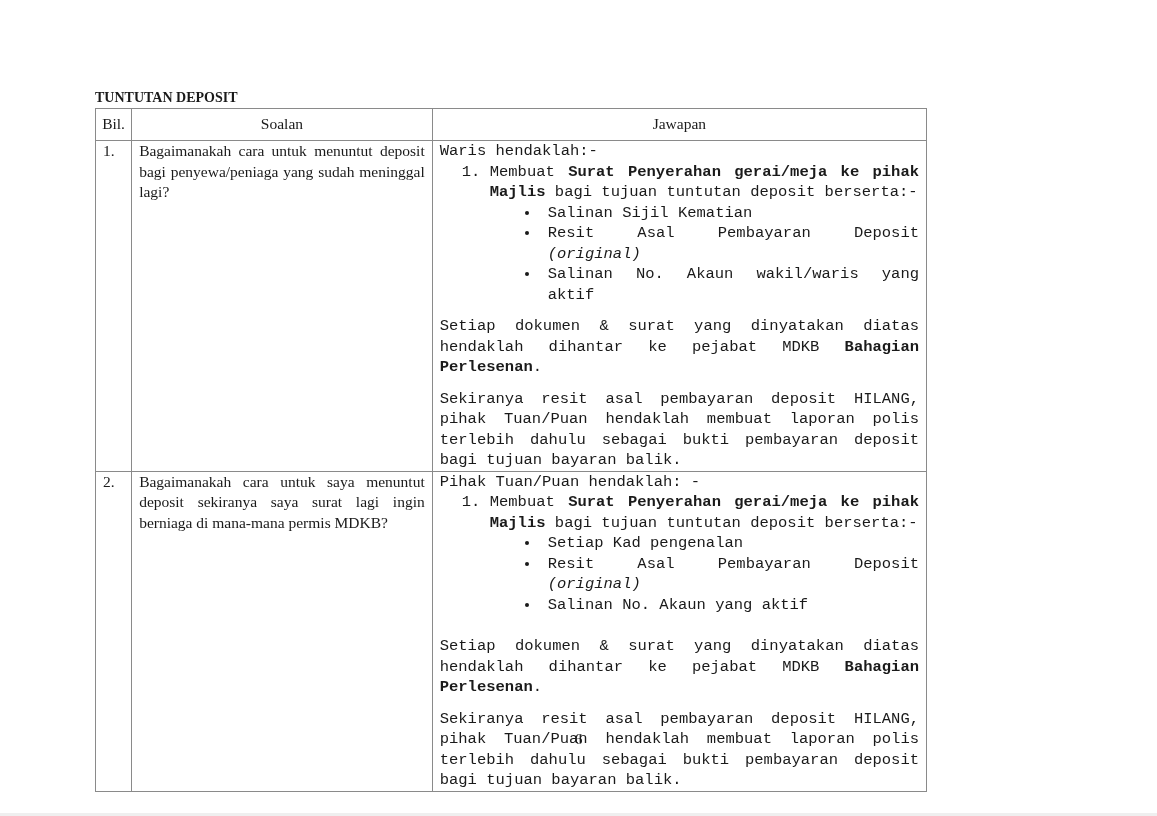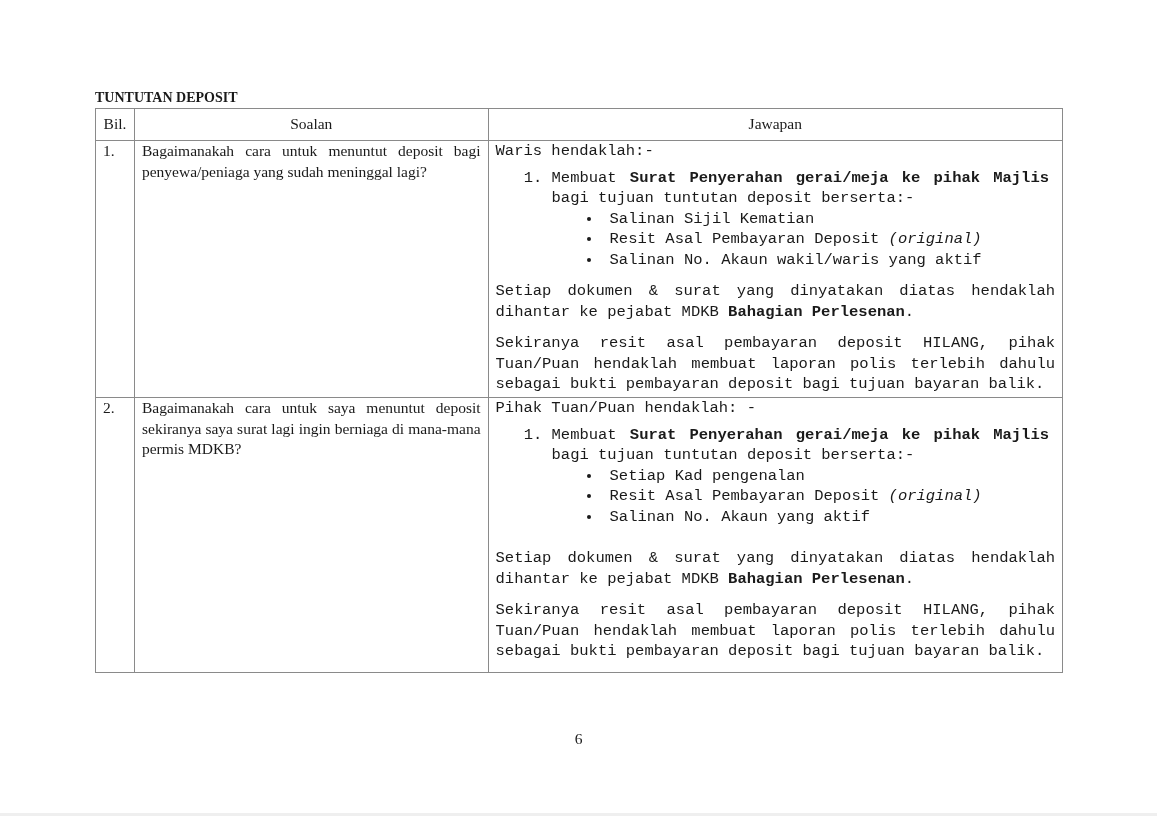--- a/index.html
+++ b/index.html
@@ -7,35 +7,35 @@
       width: 1157px; height: 816px; background: #ffffff; position: relative; overflow: hidden;
       font-family: "Liberation Serif", serif; color: #1a1a1a;
     }
     .page-bottom {
       position: absolute; left: 0; top: 813px; width: 1157px; height: 3px; background: #efefef;
     }
     .doc-title {
       position: absolute; left: 95px; top: 90px; font-weight: bold; font-size: 14px; letter-spacing: 0;
     }
     table.faq {
-      position: absolute; left: 95px; top: 108px; width: 968px;
+      position: absolute; left: 95px; top: 108px; width: 832px;
       border-collapse: collapse; font-size: 15.5px; line-height: 20.5px;
     }
     table.faq td, table.faq th {
       border: 1.5px solid #8a8a8a; vertical-align: top; padding: 0 7px;
     }
     table.faq th { font-weight: normal; text-align: center; height: 31px; vertical-align: middle; padding: 0; }
     col.c1 { width: 39px; }
     col.c2 { width: 354px; }
     col.c3 { width: 575px; }
     td.bil { padding: 7px 0 0 8px; }
     td.soalan { text-align: justify; padding-top: 6px; }
     td.jawapan { padding-top: 6px; font-family: Liberation Mono, monospace; }
     .intro { margin: 0; }
-    ol.steps { margin: 6px; padding-left: 50px; }
+    ol.steps { margin: 0; padding-left: 50px; }
     ol.steps > li { text-align: justify; padding-left: 0; }
     ul.docs { margin: 0; padding-left: 50px; list-style: disc; }
     ul.docs li { padding-left: 8px; }
     p.para { margin: 11px 0 0 0; text-align: justify; }
     .b { font-weight: bold; }
     .i { font-style: italic; }
     tr.r1 td { height: 256px; }
     tr.r2 td { height: 274px; }
     .page-num {
       position: absolute; left: 0; width: 1157px; top: 730px; text-align: center; font-size: 15.5px;

